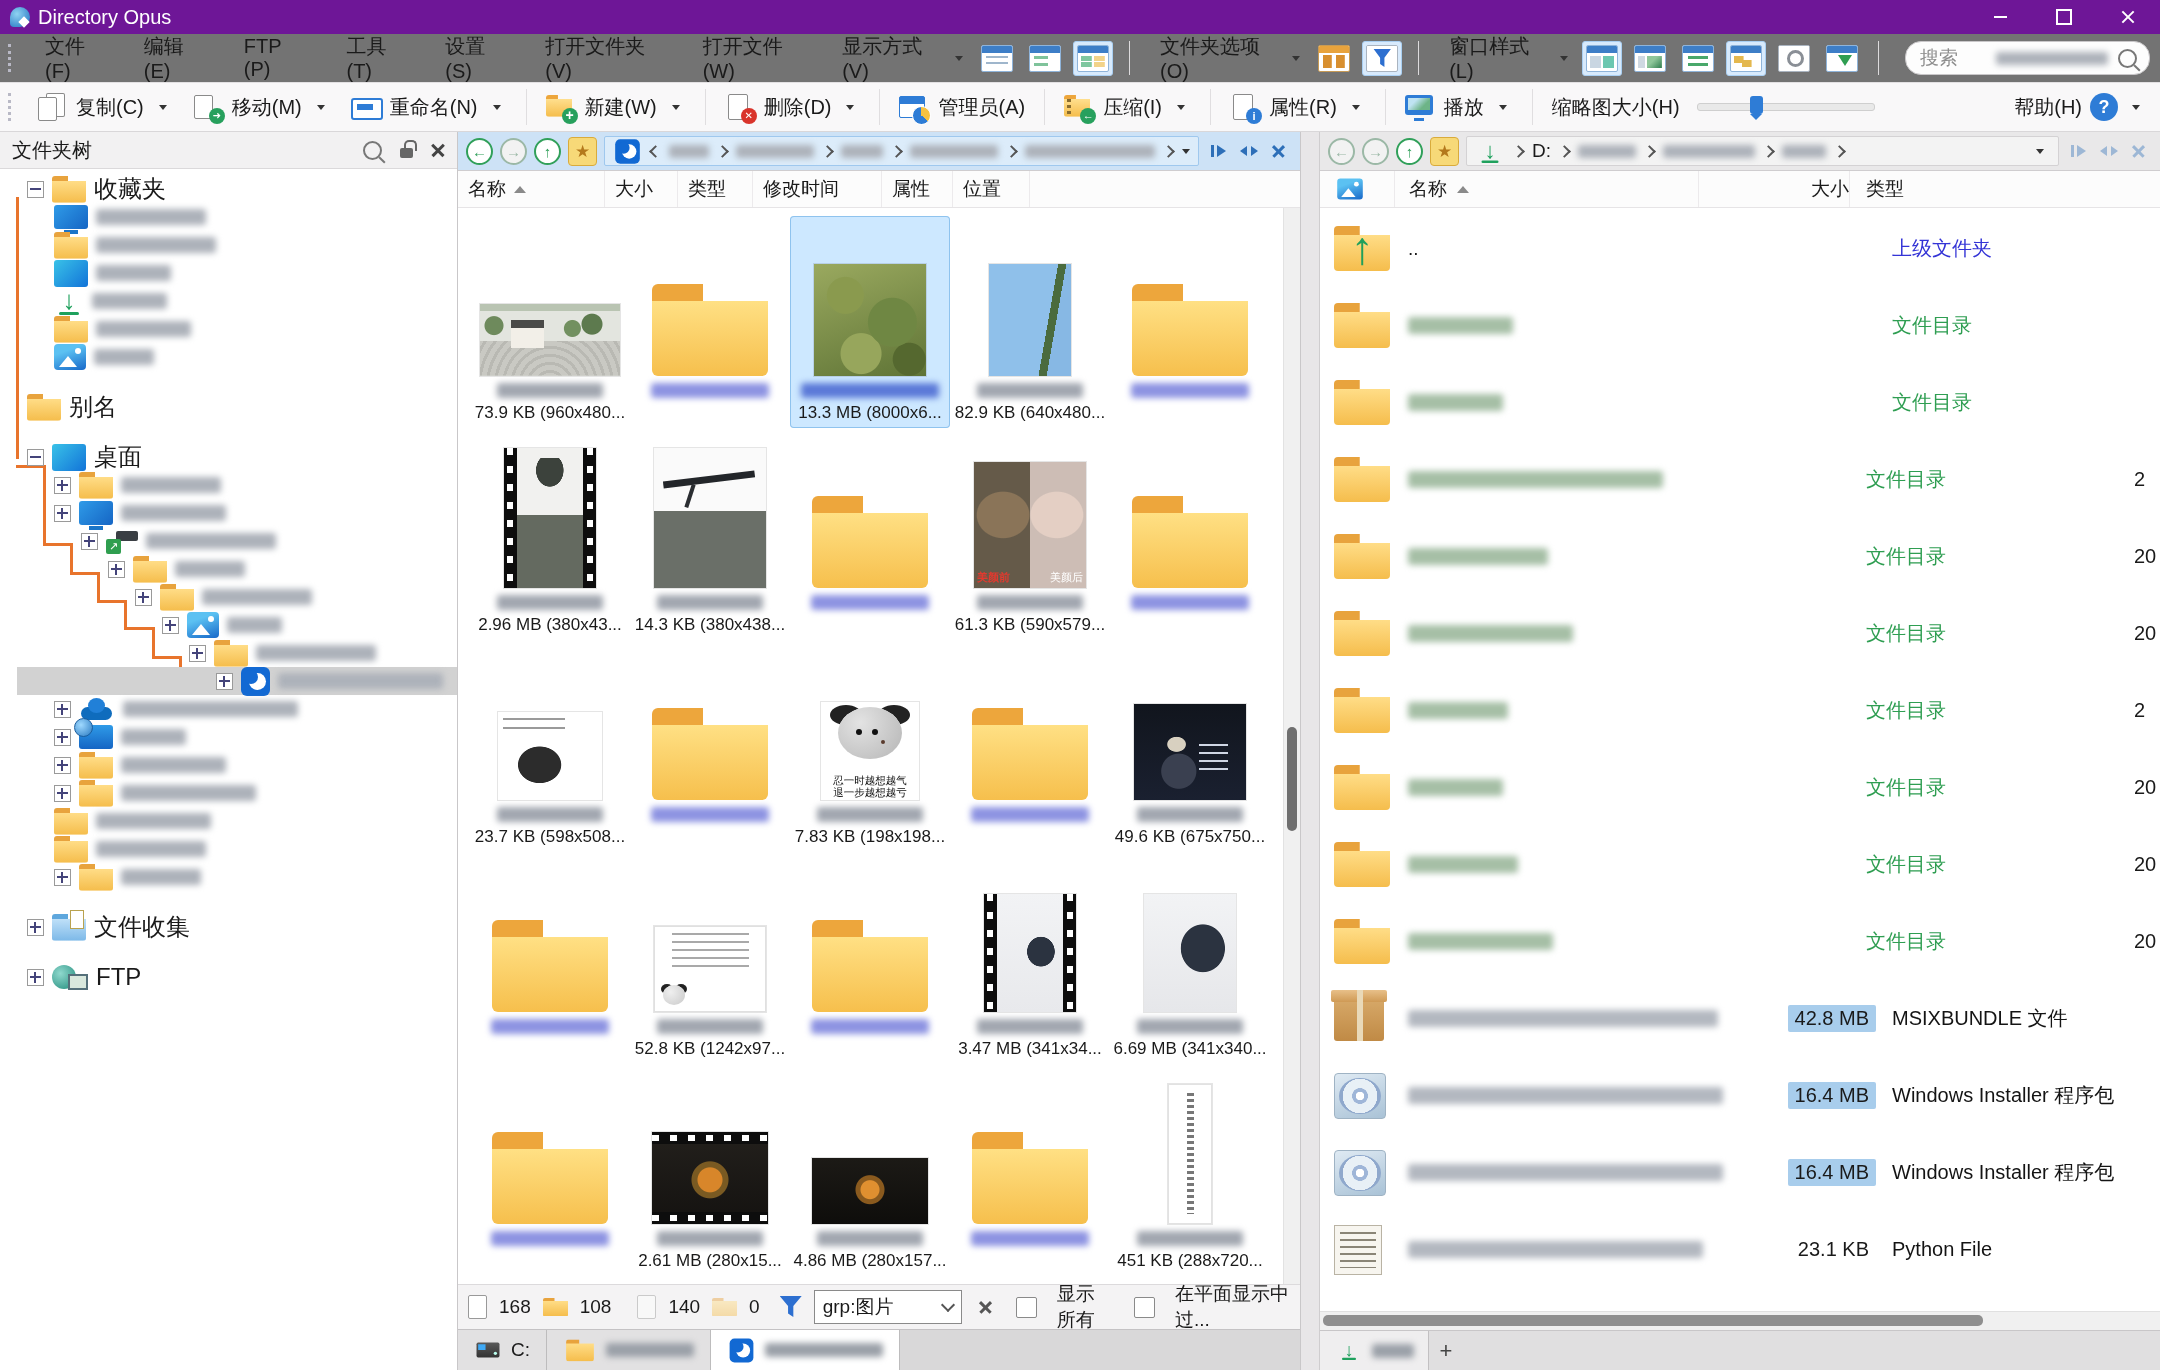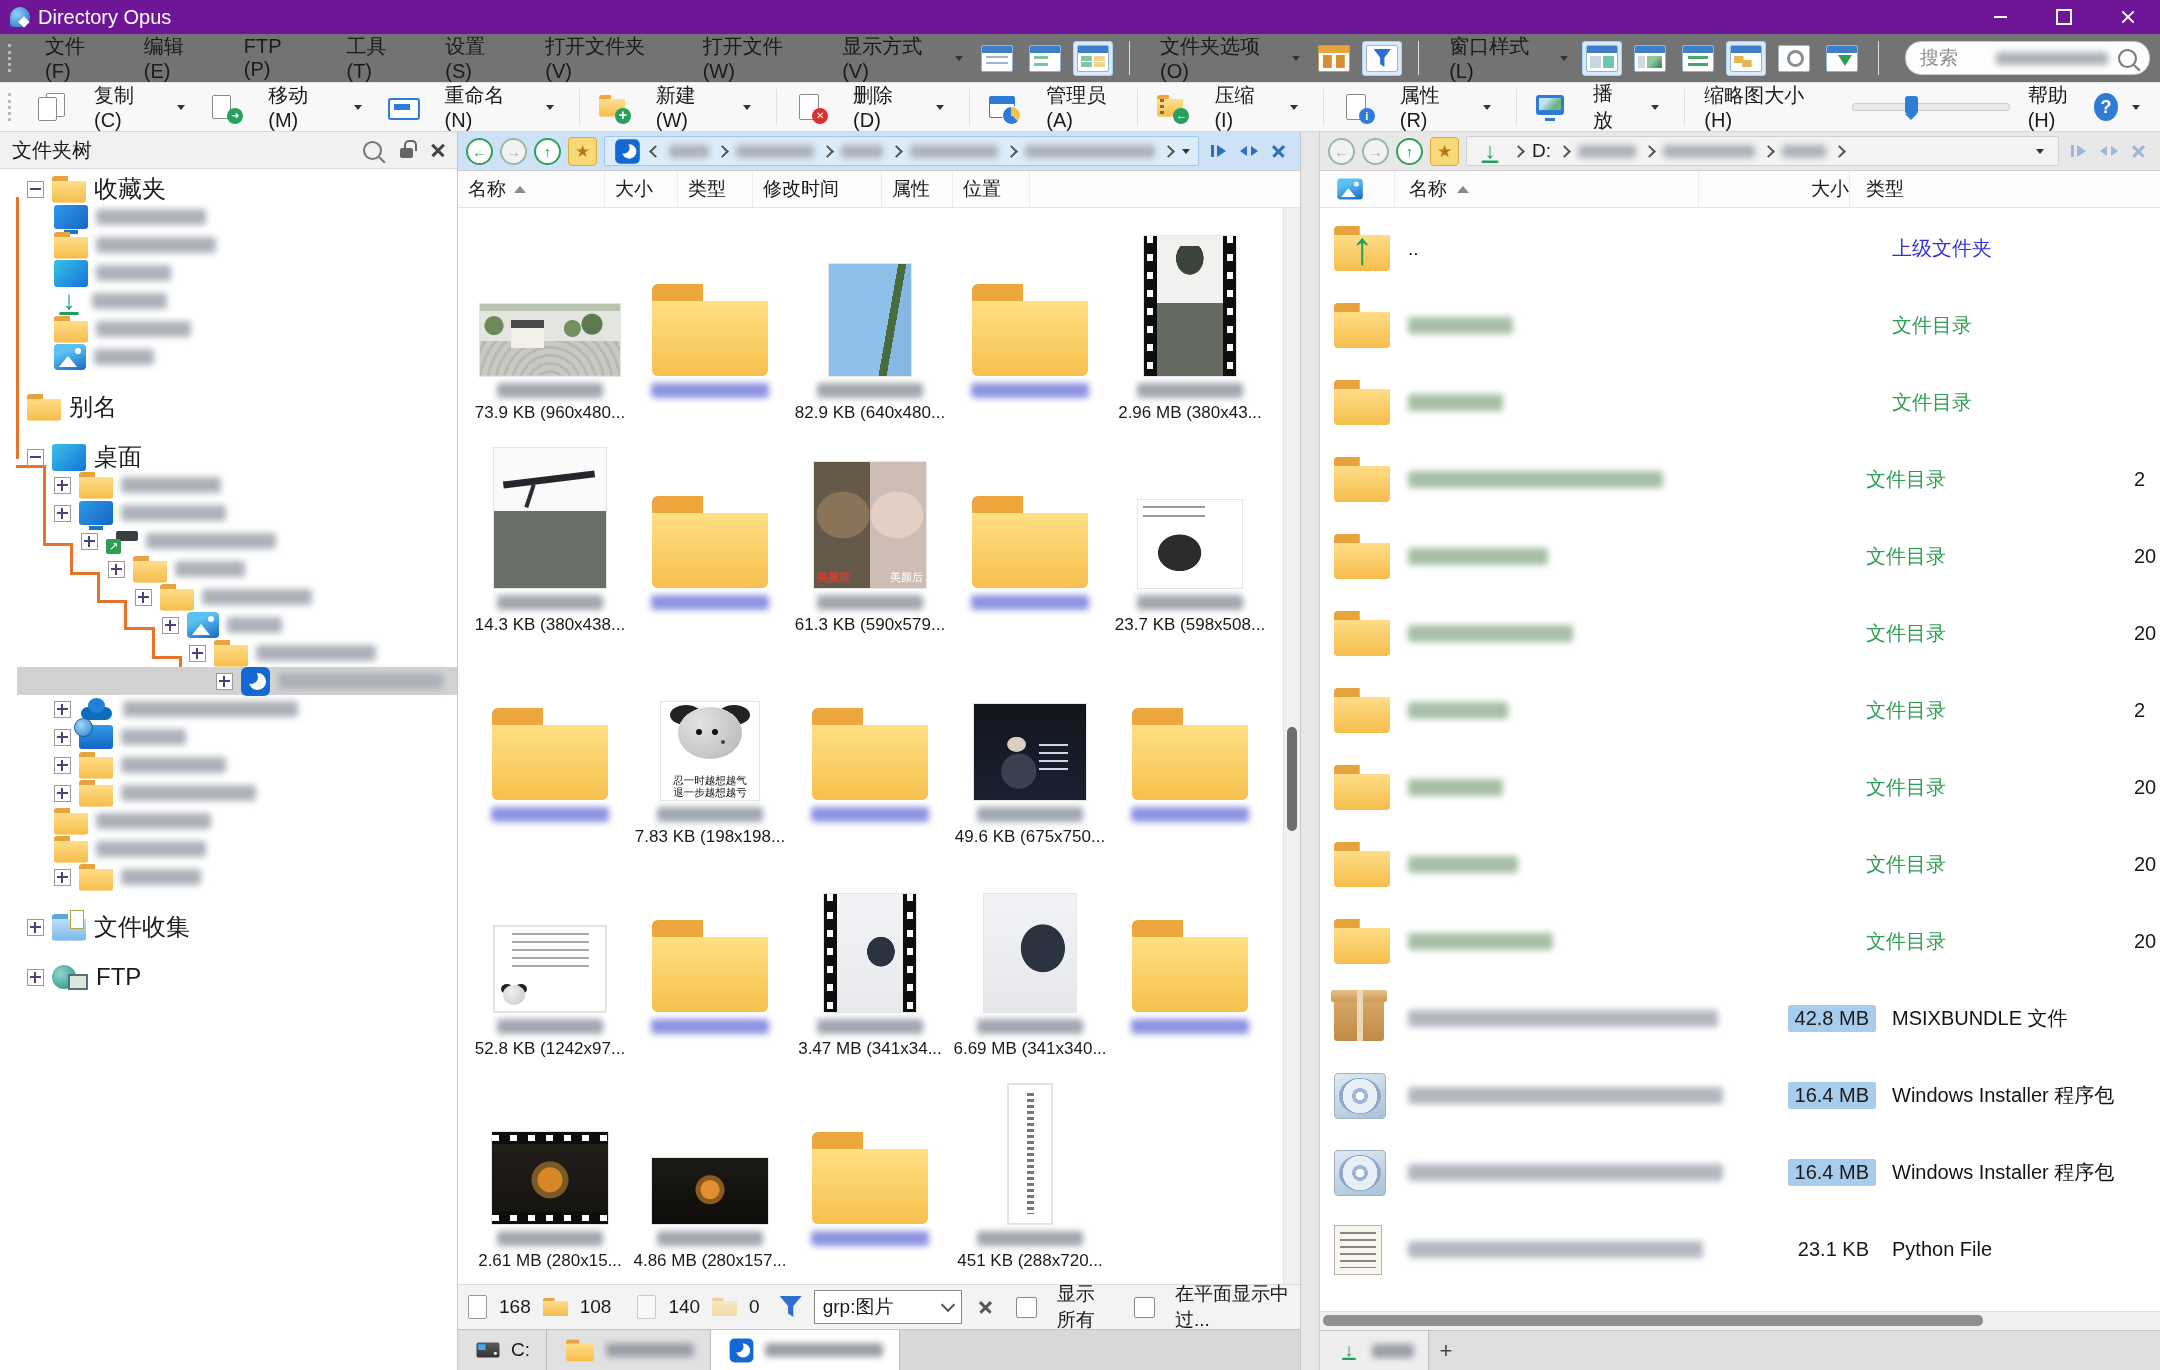--- a/index.html
+++ b/index.html
@@ -74,21 +74,21 @@
     border-radius:16px;background:#fdfdfd;padding:0 12px;margin-left:10px;}
   .search input{border:none;outline:none;background:transparent;width:64px;font-size:19px;
     font-family:inherit;color:#333;}
   .search input::placeholder{color:#8d8d8d;}
   .mag{width:15px;height:15px;border:2px solid #777;border-radius:50%;position:relative;flex:none;margin-left:auto;}
   .mag::after{content:"";position:absolute;width:8px;height:2px;background:#777;right:-6px;bottom:-3px;transform:rotate(45deg);}
 
   
   .toolbar{height:48px;background:#f9f8f9;border-bottom:1px solid #d9d7d9;display:flex;align-items:center;
     font-size:20px;flex:none;padding-right:14px;}
-  .tbtn{display:flex;align-items:center;gap:27px;padding:0 10px;height:40px;border-radius:3px;}
+  .tbtn{display:flex;align-items:center;gap:9px;padding:0 10px;height:40px;border-radius:3px;}
   .tsep{width:1px;height:36px;background:#e0dee0;margin:0 9px;flex:none;}
   .ti{width:30px;height:30px;position:relative;flex:none;}
   .ti::before{content:"";position:absolute;}
   .ti::after{content:"";position:absolute;}
   .ti-copy::before{left:1px;top:5px;width:17px;height:22px;background:#fff;border:1px solid #8a8a8a;border-radius:2px;
     box-shadow:8px -4px 0 -1px #fff,8px -4px 0 0 #8a8a8a;}
   .ti-move::before{left:1px;top:3px;width:17px;height:22px;background:#fff;border:1px solid #8a8a8a;border-radius:2px;}
   .ti-move::after{right:-2px;bottom:-2px;width:16px;height:16px;border-radius:50%;background:#27a05d;
     content:"➜";color:#fff;font-size:10px;line-height:16px;text-align:center;}
   .ti-rename::before{left:0;top:6px;width:28px;height:18px;border:2px solid #2e7cd6;border-radius:3px;background:#fff;}
@@ -870,20 +870,32 @@
 
             <div class="gcell">
               <div class="thumbbox">
                 <span class="gfolder"></span>
 
               </div>
               <span class="blurbar bn f"></span>
               <span class="gsize"></span>
             </div>
 
+            <div class="gcell selected">
+              <div class="thumbbox">
+
+                <span class="thumb hill">
+                  
+                  
+                  
+                </span>
+              </div>
+              <span class="blurbar bn s"></span>
+              <span class="gsize">13.3 MB (8000x6...</span>
+            </div>
 
             <div class="gcell">
               <div class="thumbbox">
 
                 <span class="thumb sky">
                   
                   
                   
                 </span>
               </div>

